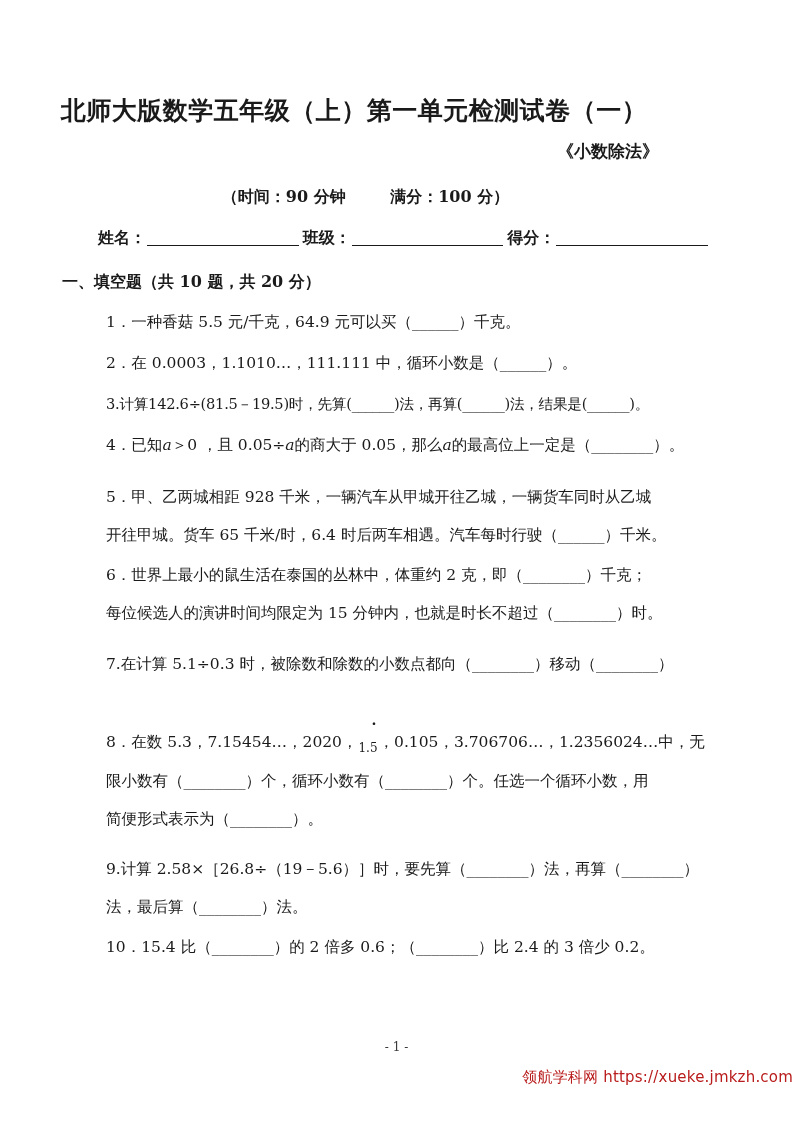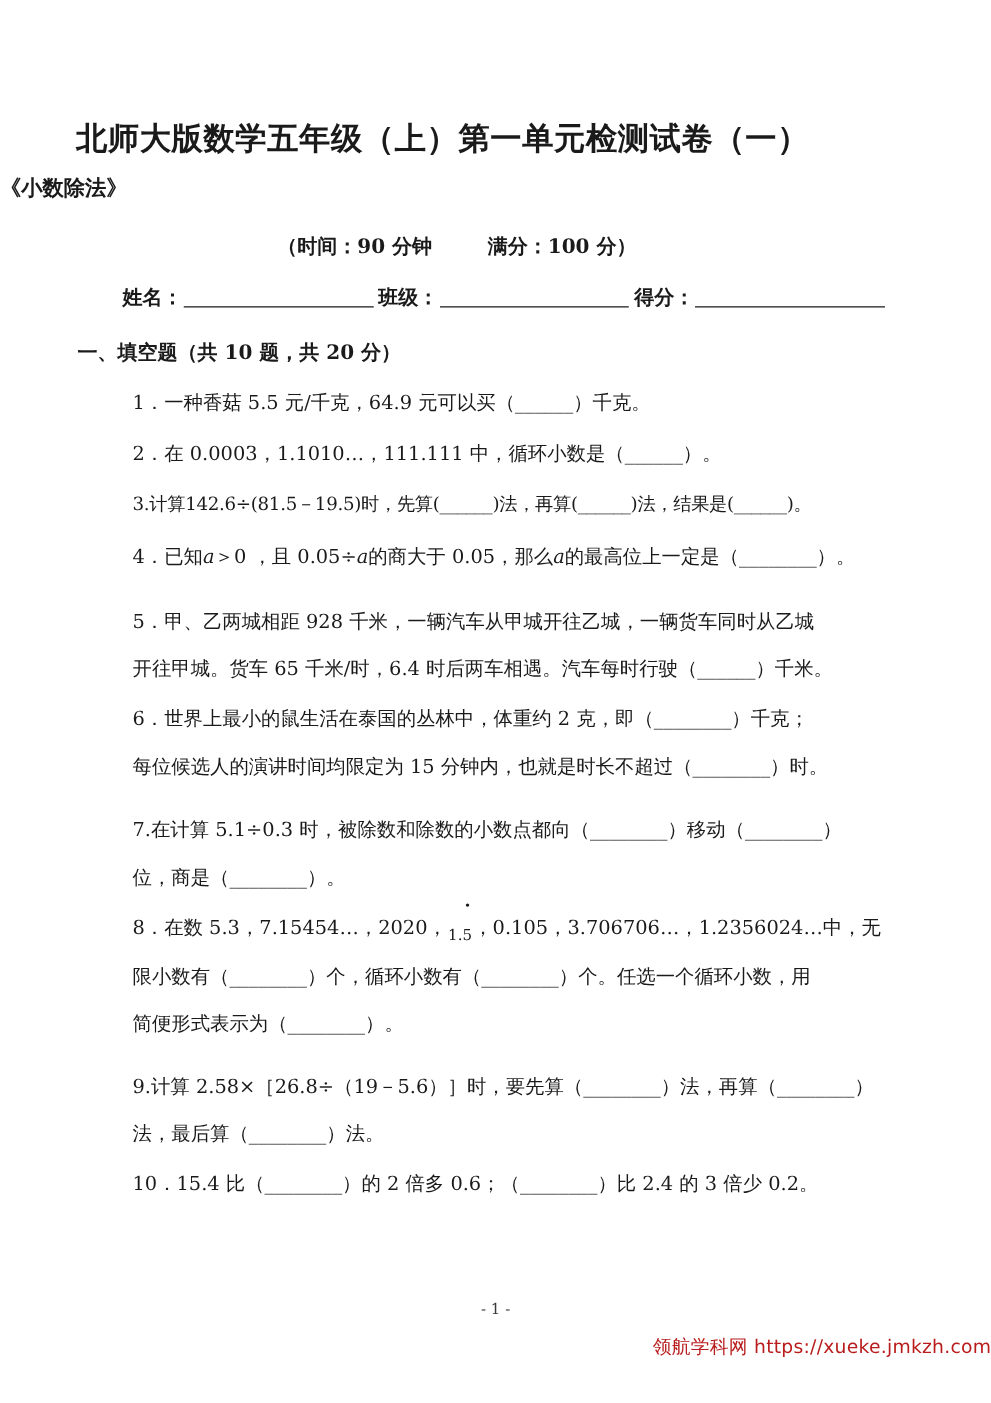--- a/index.html
+++ b/index.html
@@ -32,21 +32,21 @@
     font-weight: bold;
     letter-spacing: 0.5px;
     line-height: 1.25;
     white-space: nowrap;
   }
   .doc-subtitle {
     position: absolute;
     top: 140px;
     left: 0;
     width: 659px;
-    text-align: left;
+    text-align: right;
     font-size: 17px;
     font-weight: bold;
     line-height: 1.3;
   }
   .doc-meta {
     position: absolute;
     top: 187px;
     left: 0;
     width: 731px;
     text-align: center;
@@ -193,21 +193,20 @@
     <span class="ln">开往甲城。货车 65 千米/时，6.4 时后两车相遇。汽车每时行驶（______）千米。</span>
   </div>
 
   <div class="q" style="top:556px">
     <span class="ln">6．世界上最小的鼠生活在泰国的丛林中，体重约 2 克，即（________）千克；</span>
     <span class="ln">每位候选人的演讲时间均限定为 15 分钟内，也就是时长不超过（________）时。</span>
   </div>
 
   <div class="q" style="top:645px">
     <span class="ln">7.在计算 5.1÷0.3 时，被除数和除数的小数点都向（________）移动（________）</span>
-    <span class="ln">位，商是（________）。</span>
   </div>
 
   <div class="q" style="top:723px">
     <span class="ln"><span>8．在数 5.3，7.15454…，2020，</span><span class="rep"><span>1.</span><span class="dotted">5</span></span><span>，0.105，3.706706…，1.2356024…中，无</span></span>
     <span class="ln">限小数有（________）个，循环小数有（________）个。任选一个循环小数，用</span>
     <span class="ln">简便形式表示为（________）。</span>
   </div>
 
   <div class="q" style="top:850px">
     <span class="ln">9.计算 2.58×［26.8÷（19－5.6）］时，要先算（________）法，再算（________）</span>

